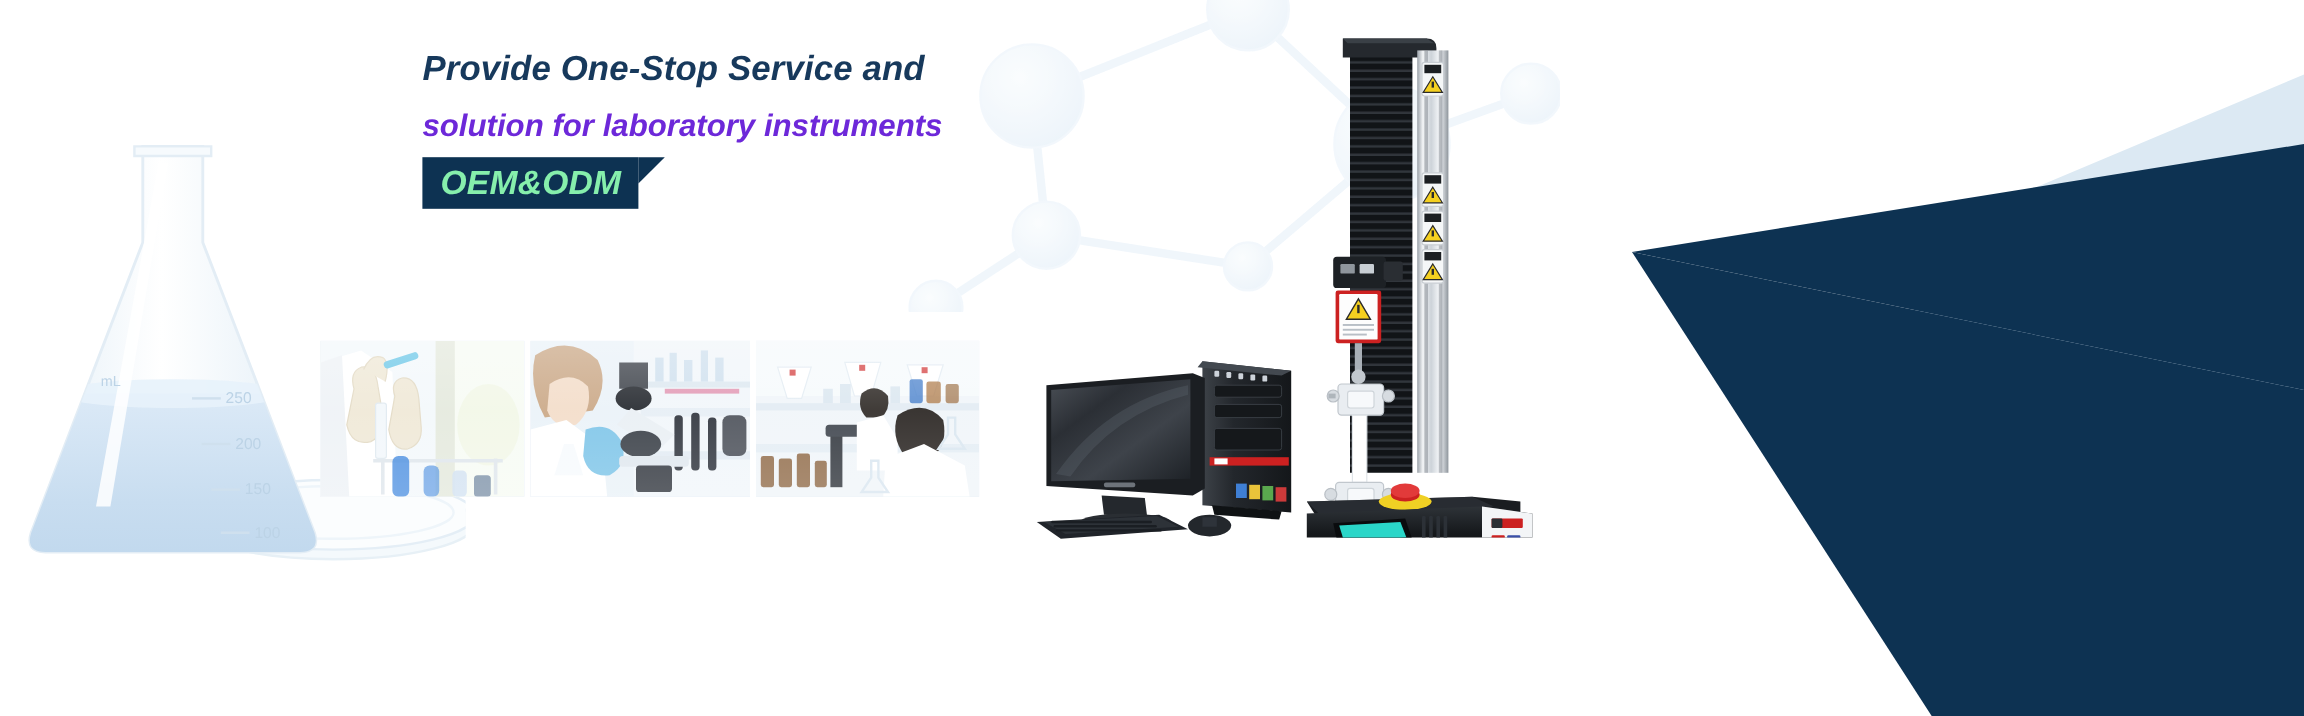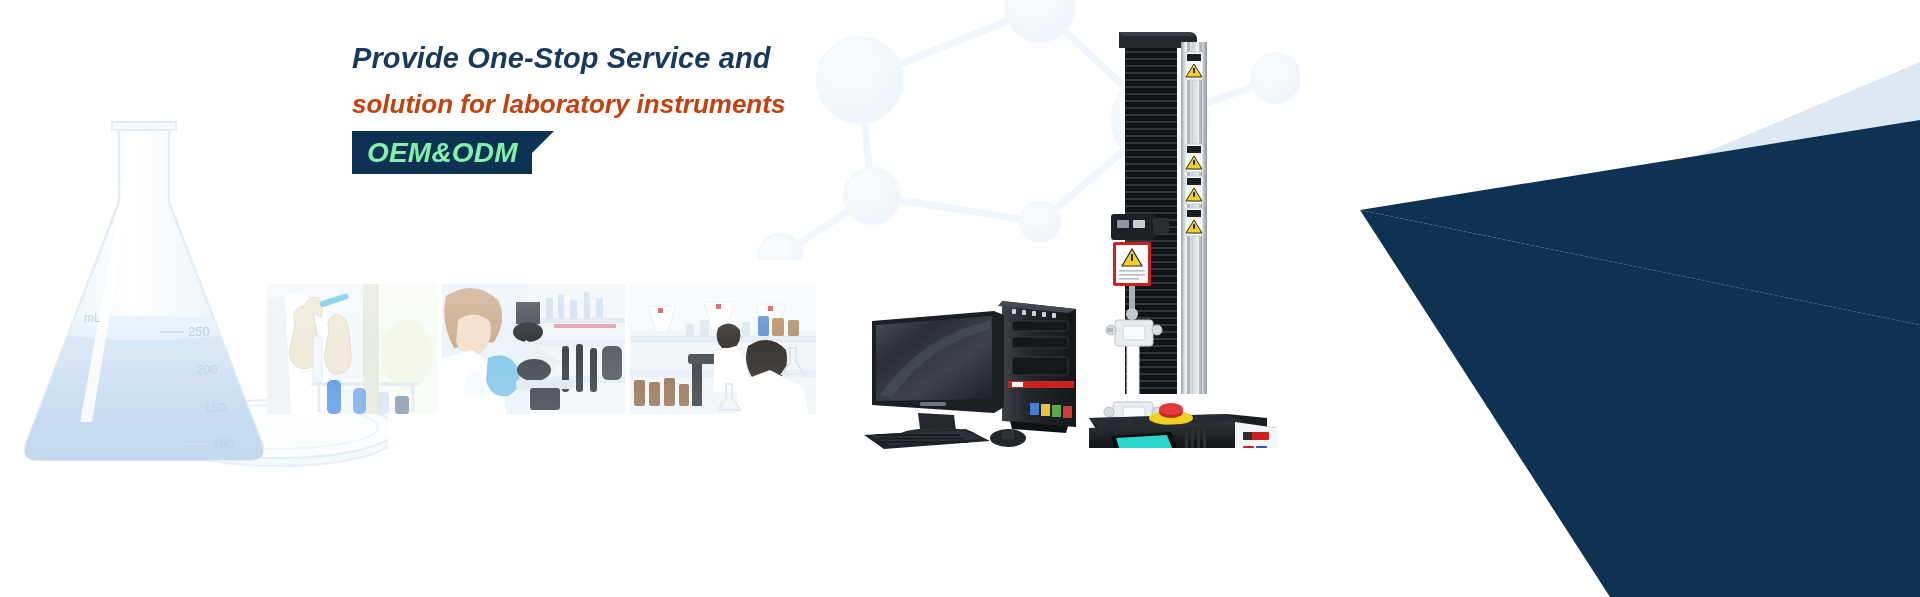--- a/index.html
+++ b/index.html
@@ -53,21 +53,21 @@
     color: #17395c;
     letter-spacing: 0.1px;
     line-height: 34px;
     white-space: nowrap;
   }
   .headline-line2 {
     margin-top: 13px;
     font-size: 26px;
     font-weight: bold;
     font-style: italic;
-    color: #c2410c;
+    color: #6d28d9;
     line-height: 32px;
     white-space: nowrap;
   }
   .badge-wrap {
     position: relative;
     margin-top: 11px;
     display: inline-block;
     height: 43px;
   }
   .badge {

